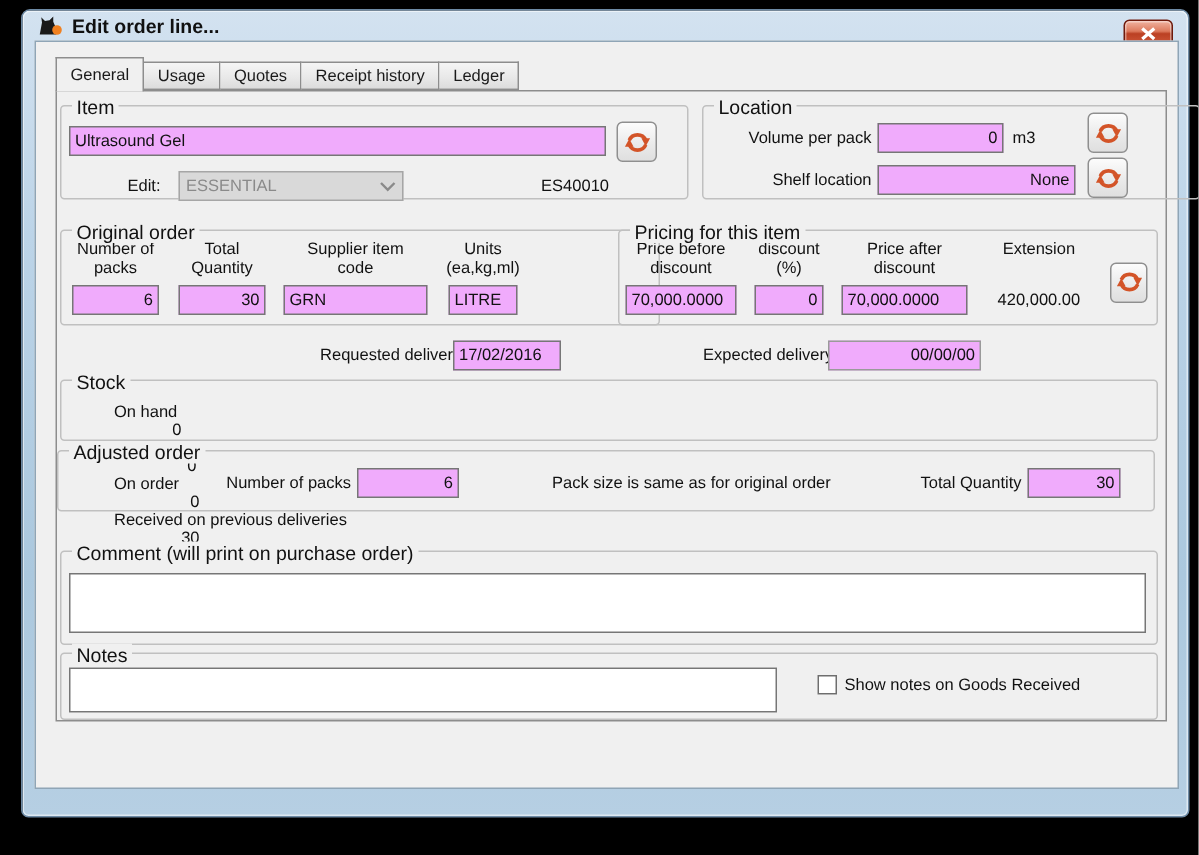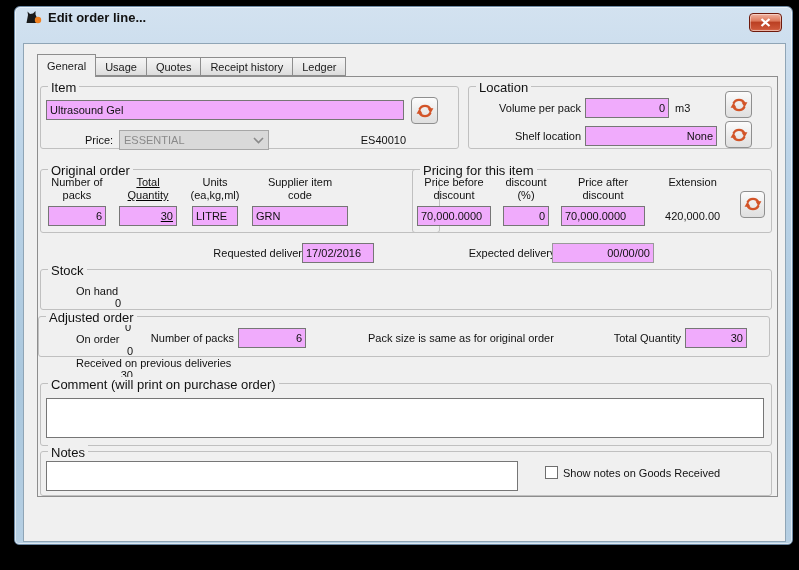--- a/index.html
+++ b/index.html
@@ -17,21 +17,21 @@
   .title { font-size:13px; font-weight:700; color:#101010; margin-left:6px; }
   .close-btn {
     position:absolute; right:10px; top:6px; width:33px; height:19px;
     background:linear-gradient(#f0b3a1, #dd7a5d 40%, #bb4023 50%, #cd5638 90%, #e8957c);
     border:1px solid #6e1a0c; border-radius:4px;
     box-shadow:inset 0 0 0 1px rgba(255,255,255,.4);
     display:flex; align-items:center; justify-content:center; cursor:pointer;
   }
 
   .client {
-    margin:16px 8px; width:763px; height:499px; background:#f0f0f0;
+    margin:0 8px; width:763px; height:499px; background:#f0f0f0;
     position:relative; border:1px solid #8fa5b6;
   }
 
   .tabbar { position:absolute; left:13px; top:10px; display:flex; align-items:flex-end; z-index:5; }
   .tab {
     height:19px; margin-bottom:1px; padding:0 9px; display:flex; align-items:center;
     font-size:11px; color:#1a1a1a; cursor:pointer;
     background:linear-gradient(#f5f5f5, #e9e9e9 55%, #dcdcdc);
     border:1px solid #8d8d8d; border-left:none;
   }
@@ -75,21 +75,21 @@
   #item-refresh { position:absolute; left:370px; top:10px; }
   #store-label { position:absolute; left:44px; top:47px; }
   .dropdown {
     position:absolute; left:78px; top:43px; width:150px; height:20px;
     background:#d9d9d9; border:1px solid #a6a6a6; display:flex; align-items:center;
     font-size:11px; color:#8a8a8a; padding:0 4px; justify-content:space-between;
   }
   #item-code { position:absolute; left:295px; top:47px; width:70px; text-align:right; font-size:11px; color:#111; }
 
   
-  #g-location { left:430px; top:9px; width:304px; height:63px; }
+  #g-location { left:430px; top:9px; width:332px; height:63px; }
   #loc-vol-label  { position:absolute; left:14px; width:98px; top:15px; text-align:right; }
   #loc-vol-input  { position:absolute; left:116px; top:11px; width:84px; }
   #loc-vol-unit   { position:absolute; left:206px; top:15px; }
   #loc-refresh-1  { position:absolute; left:256px; top:4px; }
   #loc-shelf-label{ position:absolute; left:14px; width:98px; top:43px; text-align:right; }
   #loc-shelf-input{ position:absolute; left:116px; top:39px; width:132px; }
   #loc-refresh-2  { position:absolute; left:256px; top:34px; }
 
   
   #g-original { left:2px; top:92px; width:400px; height:64px; padding:6px 6px 0 6px; display:flex; gap:11px; }
@@ -186,21 +186,21 @@
         <span class="group-label">Item</span>
         <input type="text" id="item-name" value="Ultrasound Gel" style="">
         <div class="refresh-btn" id="item-refresh">
           <svg width="18" height="18" viewBox="0 0 18 18">
             <path d="M3.5 7.5 A6 6 0 0 1 14.5 7.5" fill="none" stroke="#d35428" stroke-width="2.4"></path>
             <polygon points="14.5,11.5 11.6,6.2 17.4,6.2" fill="#d35428"></polygon>
             <path d="M14.5 10.5 A6 6 0 0 1 3.5 10.5" fill="none" stroke="#d35428" stroke-width="2.4"></path>
             <polygon points="3.5,6.5 0.6,11.8 6.4,11.8" fill="#d35428"></polygon>
           </svg>
         </div>
-        <span class="lbl" id="store-label">Price:</span>
+        <span class="lbl" id="store-label">Edit:</span>
         <div class="dropdown">
           <span>ESSENTIAL</span>
           <svg width="11" height="7" viewBox="0 0 11 7">
             <path d="M1 1 L5.5 5.5 L10 1" fill="none" stroke="#8a8a8a" stroke-width="1.6"></path>
           </svg>
         </div>
         <span id="item-code">ES40010</span>
       </div>
 
       <div class="group" id="g-location">
@@ -228,34 +228,34 @@
         </div>
       </div>
 
       <div class="group" id="g-original">
         <span class="group-label">Original order</span>
         <div class="ocol" style="width:60px;">
           <span class="colhead">Number of
 packs</span>
           <input type="text" class="right" style="width: 58px;" value="6">
         </div>
-        <div class="ocol" style="width:60px;text-decoration:underline;">
+        <div class="ocol" style="width:60px;">
           <span class="colhead">Total
 Quantity</span>
           <input type="text" class="right" style="width: 58px;" value="30">
+        </div>
+        <div class="ocol" style="width:96px;">
+          <span class="colhead">Supplier item
+code</span>
+          <input type="text" style="width: 96px;" value="GRN">
         </div>
         <div class="ocol" style="width:52px;">
           <span class="colhead">Units
 (ea,kg,ml)</span>
           <input type="text" style="width: 46px;" value="LITRE">
-        </div>
-        <div class="ocol" style="width:96px;">
-          <span class="colhead">Supplier item
-code</span>
-          <input type="text" style="width: 96px;" value="GRN">
         </div>
       </div>
 
       <div class="group" id="g-pricing">
         <span class="group-label">Pricing for this item</span>
         <div class="pcol" style="width:78px;">
           <span class="colhead">Price before
 discount</span>
           <input type="text" style="width: 74px;" value="70,000.0000">
         </div>

